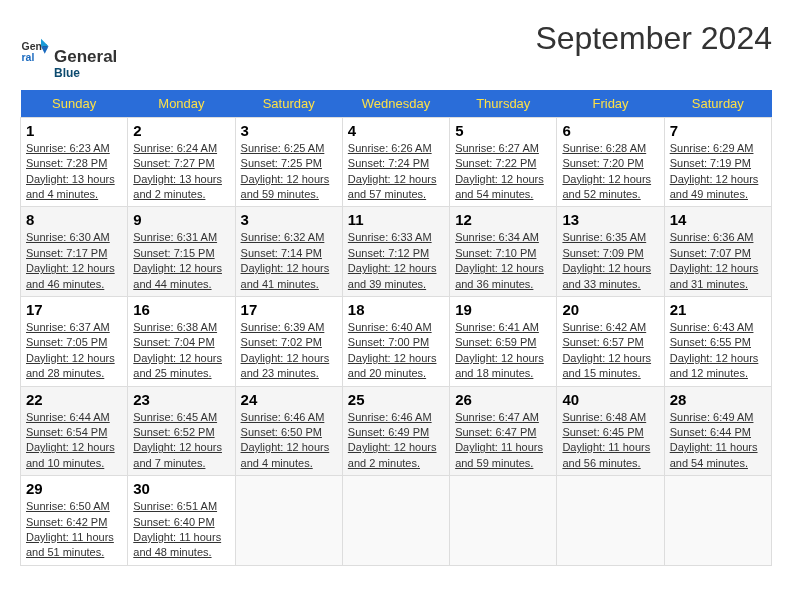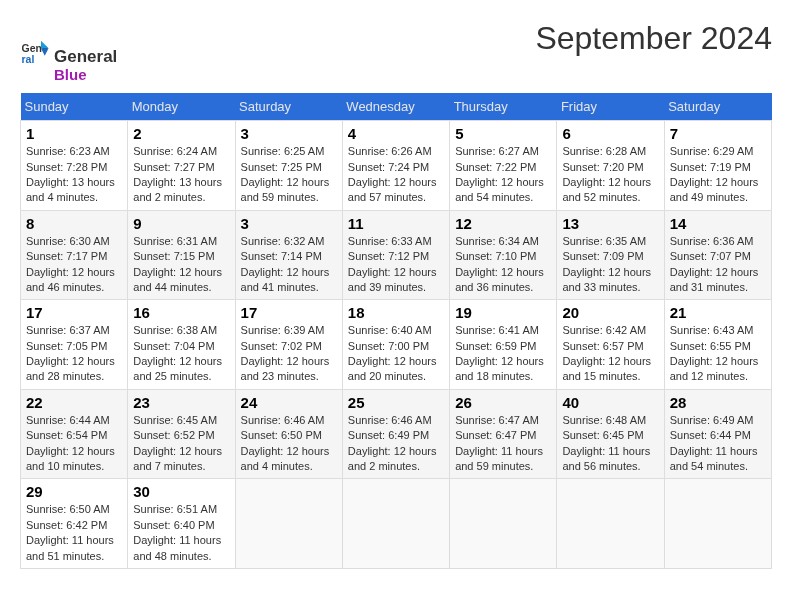--- a/index.html
+++ b/index.html
@@ -37,23 +37,23 @@
       font-size: 14px;
       color: #555;
     }
     table {
       width: 100%;
       border-collapse: collapse;
       font-size: 11px;
     }
     th {
       background-color: #2a6dd9;
-      color: #e5e5e5;
+      color: #fde047;
       padding: 6px 4px;
-      text-align: left;
+      text-align: center;
       font-size: 13px;
       font-weight: normal;
     }
     td {
       border: 1px solid #ddd;
       vertical-align: top;
       padding: 4px 5px;
       width: 107px;
       min-height: 80px;
       background: #fff;
@@ -63,39 +63,40 @@
     }
     .day-num {
       font-size: 15px;
       font-weight: bold;
       display: block;
       margin-bottom: 2px;
     }
     .day-info {
       color: #333;
       line-height: 1.4;
+      text-decoration: underline;
     }
     td.empty {
       background: #f9f9f9;
     }
   </style>
 </head>
 <body>
 
 <div class="header">
   <div class="logo">
     <svg class="logo-icon" viewBox="0 0 40 40">
       <text x="2" y="20" font-size="14" font-weight="bold" fill="#333">Gene</text>
       <text x="2" y="34" font-size="14" font-weight="bold" fill="#1a6abf">ral</text>
       <polygon points="28,5 38,15 28,15" fill="#1a9cd9"></polygon>
       <polygon points="28,15 38,15 33,25" fill="#1a6abf"></polygon>
     </svg>
     <div style="line-height:1.1;">
       <div style="font-size:17px;font-weight:bold;color:#333;margin-top:28px;">General</div>
-      <div style="font-size:15px;font-weight:bold;color:#a21caf;">Blue</div>
+      <div style="font-size:12px;font-weight:bold;color:#0c4a6e;">Blue</div>
     </div>
   </div>
   <div class="title-block">
     <div class="month-title">September 2024</div>
   </div>
 </div>
 
 <table>
   <thead>
     <tr>

